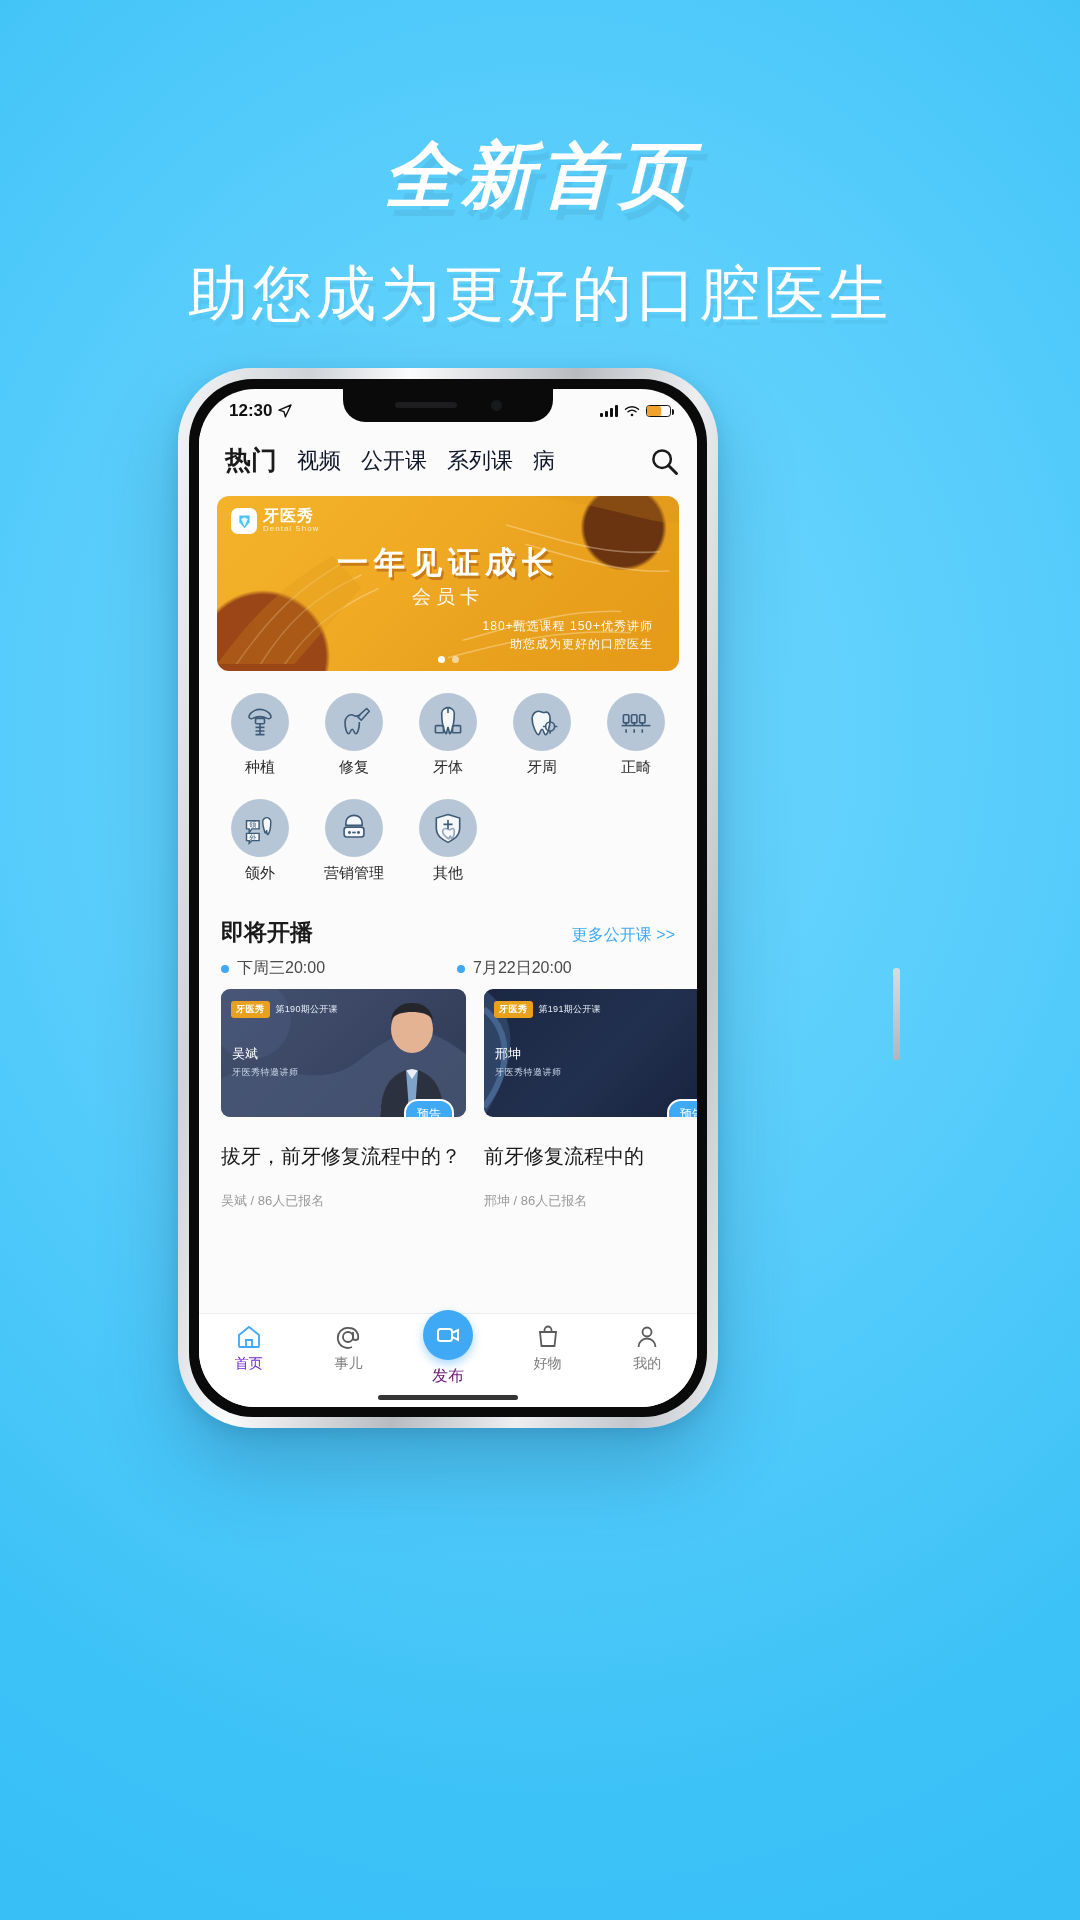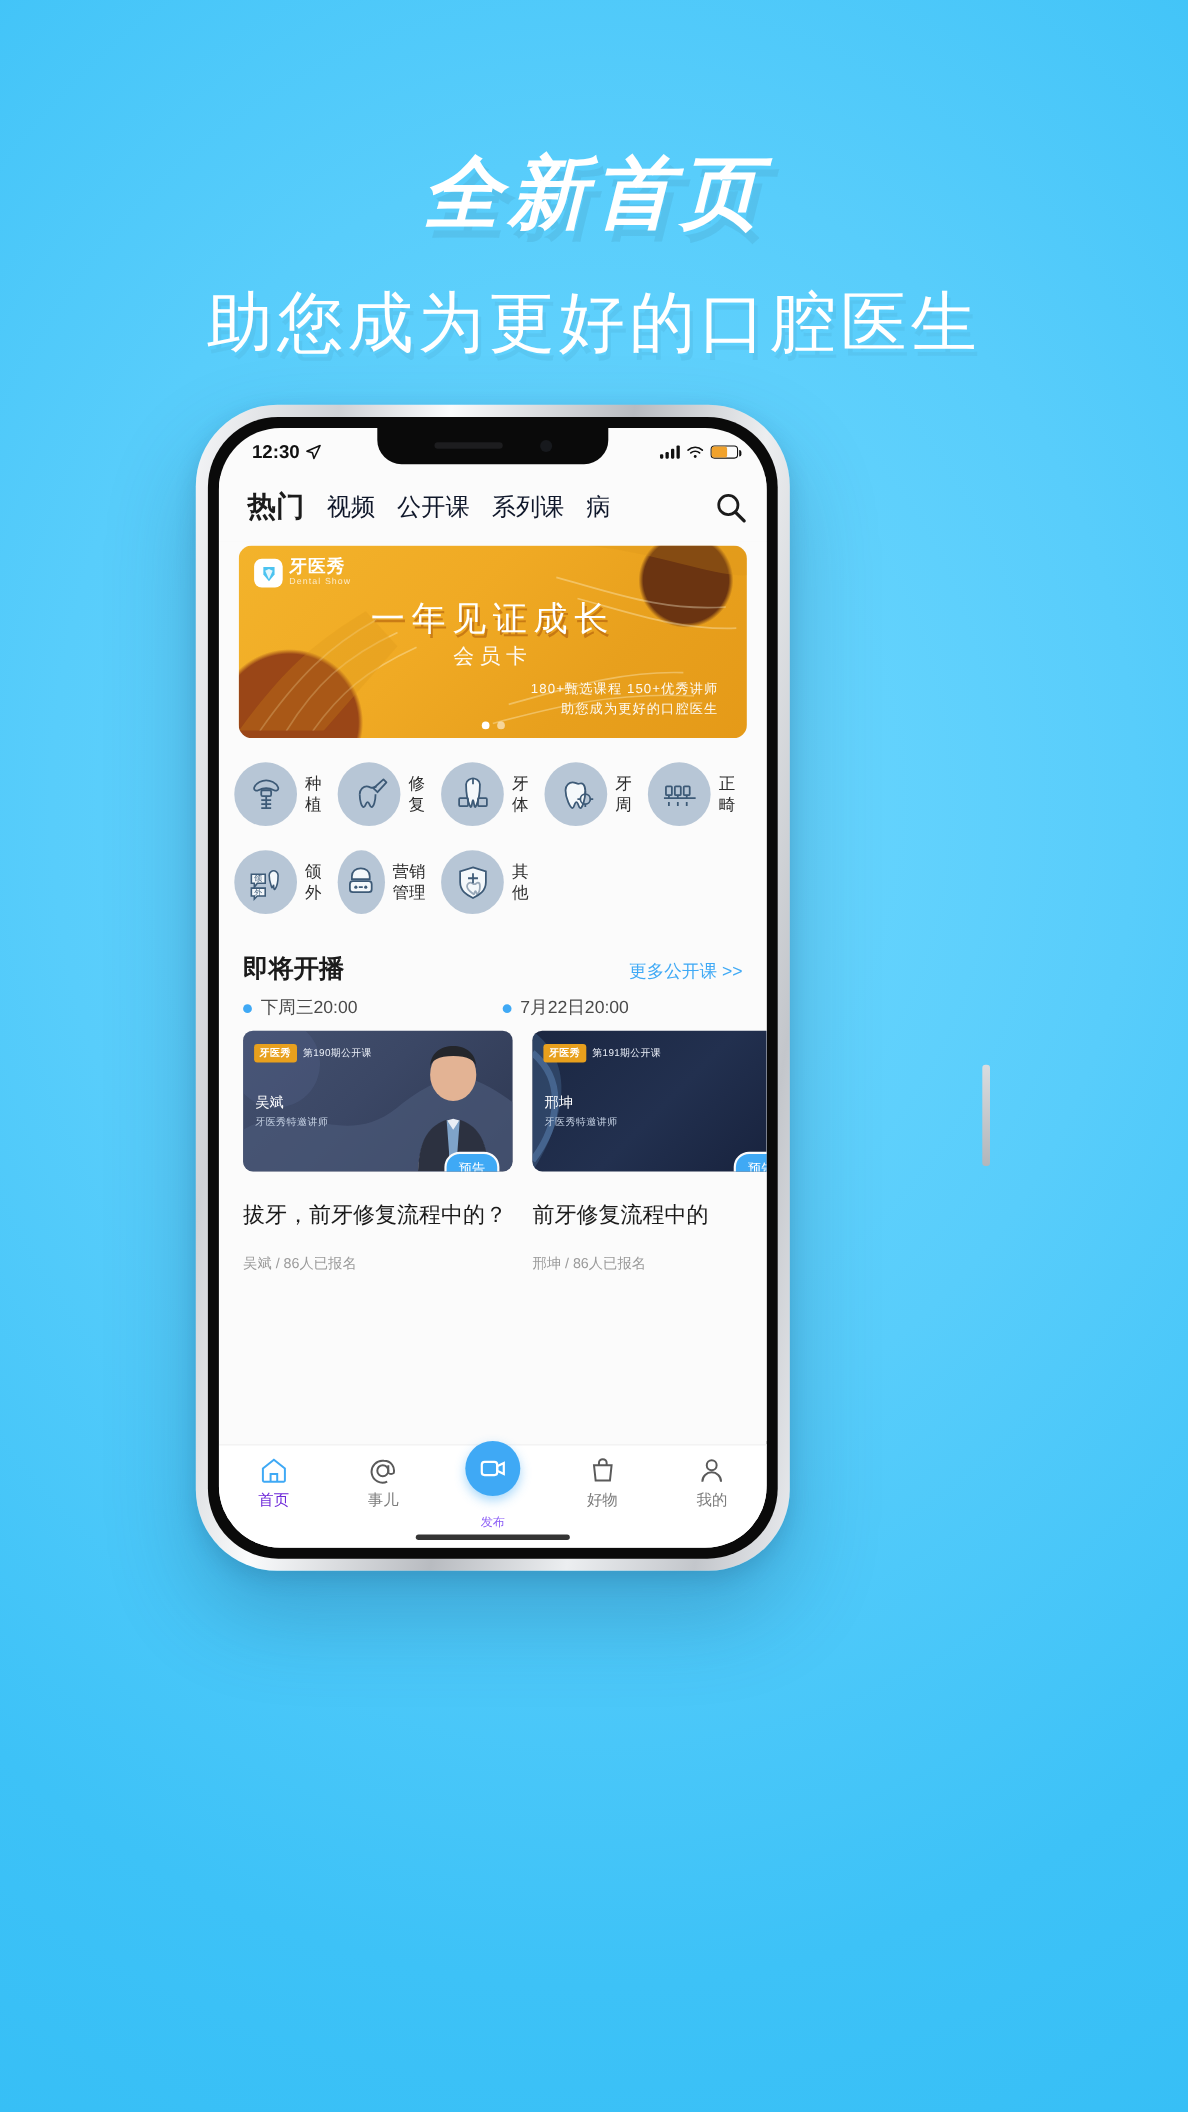--- a/index.html
+++ b/index.html
@@ -103,40 +103,40 @@
   .banner-logo { position: absolute; left: 14px; top: 12px; display: flex; align-items: center; gap: 6px; }
   .logo-box {
     width: 26px; height: 26px; border-radius: 7px; background: #ffffff;
     display: flex; align-items: center; justify-content: center;
   }
   .logo-text { line-height: 1.05; }
   .logo-cn { font-size: 16px; font-weight: bold; color: #ffffff; letter-spacing: 1px; }
   .logo-en { font-size: 8px; color: rgba(255,255,255,0.75); letter-spacing: 1px; }
   .banner-title {
     position: absolute; left: 0; right: 0; top: 46px; text-align: center;
-    font-size: 31px; font-weight: normal; color: #ffffff; letter-spacing: 6px;
+    font-size: 31px; font-weight: bold; color: #ffffff; letter-spacing: 6px;
     text-shadow: 2px 3px 0 rgba(170,85,10,0.55);
   }
   .banner-sub {
     position: absolute; left: 0; right: 0; top: 88px; text-align: center;
     font-size: 19px; color: #ffffff; letter-spacing: 5px; opacity: .95;
   }
   .banner-line {
     position: absolute; right: 26px; text-align: right;
     font-size: 12px; color: #ffffff; letter-spacing: 1px; opacity: .95;
   }
   .banner-line.l1 { top: 122px; }
   .banner-line.l2 { top: 140px; }
   .dots { position: absolute; left: 0; right: 0; bottom: 8px; display: flex; justify-content: center; gap: 7px; }
   .dots i { width: 7px; height: 7px; border-radius: 50%; background: rgba(255,255,255,0.55); display: block; }
   .dots i.on { background: #ffffff; }
 
   
   .cat-grid { display: grid; grid-template-columns: repeat(5,1fr); row-gap: 6px; padding: 16px 14px 10px 14px; }
-  .cat { display: flex; flex-direction: row; align-items: center; gap: 7px; padding: 6px 0 10px; }
+  .cat { display: flex; flex-direction: column; align-items: center; gap: 7px; padding: 6px 0 10px; }
   .cat-circle {
     width: 58px; height: 58px; border-radius: 50%; background: #b7c6d6;
     display: flex; align-items: center; justify-content: center;
   }
   .cat-label { font-size: 15px; color: #2c2c2c; }
 
   
   .sec-head { display: flex; align-items: baseline; padding: 14px 22px 0 22px; }
   .sec-title { font-size: 23px; font-weight: bold; color: #1b1b1b; }
   .sec-more { margin-left: auto; font-size: 16px; color: #3fa9f5; }
@@ -175,21 +175,21 @@
     display: flex; align-items: flex-start; padding-top: 10px;
   }
   .nav-item { flex: 1; display: flex; flex-direction: column; align-items: center; gap: 5px; }
   .nav-label { font-size: 14px; color: #7d7d7d; }
   .nav-item.active .nav-label { color: #6d28d9; }
   .nav-pub-circle {
     width: 50px; height: 50px; border-radius: 50%; background: #3fa9f5;
     display: flex; align-items: center; justify-content: center; margin-top: -14px;
     box-shadow: 0 4px 10px rgba(63,169,245,0.45);
   }
-  .nav-pub-label { font-size: 11px; color: #8b5cf6; margin-top: 11px; }
+  .nav-pub-label { font-size: 16px; color: #701a75; margin-top: 1px; }
   .home-indicator {
     position: absolute; left: 50%; transform: translateX(-50%); bottom: 7px;
     width: 140px; height: 5px; border-radius: 3px; background: #111; opacity: .85;
   }
 </style>
 </head>
 <body>
 
 <div class="promo">
   <div class="promo-title">全新首页</div>

